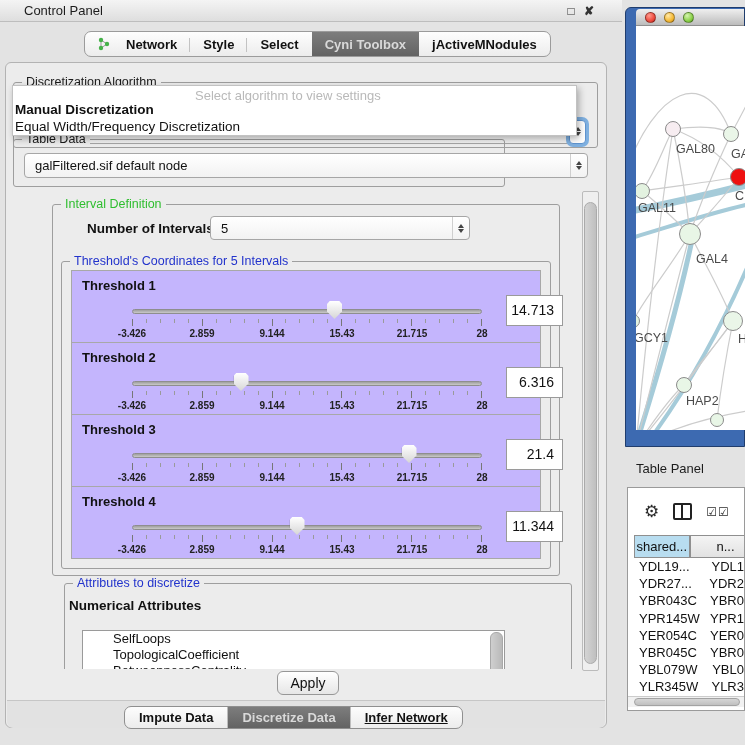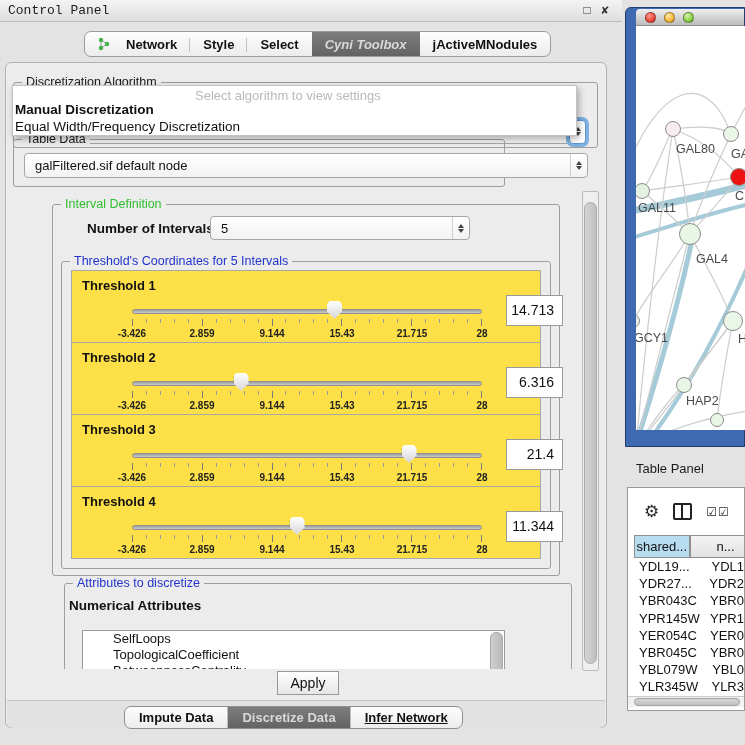--- a/index.html
+++ b/index.html
@@ -3,32 +3,32 @@
 <meta charset="utf-8">
 <style>
   * { margin:0; padding:0; box-sizing:border-box; }
   html,body { width:745px; height:745px; }
   body { font-family:"Liberation Sans", sans-serif; background:#e3e3e3; position:relative; overflow:hidden; }
 
   
   #control-panel { position:absolute; left:0; top:0; width:622px; height:745px; background:#e3e3e3; }
   .cp-titlebar { position:absolute; left:0; top:0; width:622px; height:22px;
     background:linear-gradient(#f4f4f4,#dedede); border-bottom:1px solid #bdbdbd;
-    display:flex; align-items:center; padding:0 8px; font-size:13px; color:#1c1c1c;font-family:Liberation Mono, monospace; }
+    display:flex; align-items:center; padding:0 24px; font-size:13px; color:#1c1c1c; }
   .cp-title { flex:0 0 auto; }
   .cp-sp { flex:1; }
   .cp-btn { width:18px; text-align:center; font-size:12px; color:#333; cursor:default; }
   .cp-btn.close { font-weight:bold; }
 
   
   .tabstrip { position:absolute; left:84px; top:31px; height:26px; display:flex; align-items:stretch;
     background:linear-gradient(#fefefe,#ececec); border:1px solid #9b9b9b; border-radius:7px; overflow:hidden; }
   .tab { display:flex; align-items:center; gap:16px; padding:0 13px; font-size:13px; font-weight:bold; color:#111; position:relative; }
   .tab .sep { position:absolute; right:0; top:6px; height:14px; width:1px; background:#c3c3c3; }
-  .tab.selected { background:linear-gradient(#7d7d7d,#636363); color:#d9d9d9;font-style:italic; }
+  .tab.selected { background:linear-gradient(#7d7d7d,#636363); color:#d9d9d9; }
   .net-ico { width:12px; height:14px; display:inline-block; }
 
   
   .card { position:absolute; left:5px; top:62px; width:602px; height:666px;
     background:#ececec; border:1px solid #b3b3b3; border-radius:6px; }
 
   .group { position:absolute; border:1px solid #9e9e9e; border-radius:3px; }
   .gtitle { position:absolute; top:-8px; left:8px; background:#ececec; padding:0 4px; font-size:12.5px; color:#1a1a1a; }
   .gtitle.green { color:#2fbe2f; }
   .gtitle.blue  { color:#2233cc; }
@@ -52,21 +52,21 @@
   .popup-item.bold { font-weight:bold; }
 
   
   .viewport { position:absolute; left:7px; top:128px; width:573px; height:478px; overflow:hidden; }
   .vscroll { position:absolute; left:576px; top:128px; width:17px; height:480px; background:#efefef;
     border:1px solid #bbb; border-radius:2px; }
   .vthumb { position:absolute; left:1px; top:10px; width:13px; height:462px;
     background:linear-gradient(90deg,#d4d4d4,#bfbfbf); border:1px solid #aaa; border-radius:7px; }
 
   
-  .th-row { position:relative; width:470px; height:73px; border:1px solid #a8a8a8; background:#fde047; margin-top:-1px; }
+  .th-row { position:relative; width:470px; height:73px; border:1px solid #a8a8a8; background:#c4b5fd; margin-top:-1px; }
   .th-label { position:absolute; left:10px; top:7px; font-size:13px; font-weight:bold; color:#111; }
   .track-zone { position:absolute; left:60px; top:26px; width:350px; height:46px; }
   .track { position:absolute; left:0; top:12px; width:100%; height:5px; border-radius:3px;
     background:linear-gradient(#9f9f9f,#c9c9c9); border:1px solid #8e8e8e; }
   .thumb { position:absolute; top:4px; width:15px; height:18px;
     background:linear-gradient(#ffffff,#d6d6d6);
     clip-path:polygon(18% 0,82% 0,100% 16%,100% 58%,50% 100%,0 58%,0 16%);
     filter:drop-shadow(0 0 1px #6f6f6f); }
   .ticks { position:absolute; left:0; top:22px; width:100%; height:8px; display:flex; justify-content:space-between; align-items:flex-start; }
   .ticks i { width:1px; height:4px; background:#9a9a9a; }
@@ -77,21 +77,21 @@
     border:1px solid #9a9a9a; font-size:14px; color:#111; text-align:right; padding:6px 8px 0 0; }
 
   
   .attr-list { position:absolute; left:17px; top:46px; width:423px; height:120px; background:#fff;
     border:1px solid #9a9a9a; overflow:hidden; }
   .attr-item { font-size:13px; color:#111; line-height:16px; padding-left:30px; white-space:nowrap; }
   .attr-scroll { position:absolute; right:1px; top:1px; width:13px; height:96px;
     background:linear-gradient(90deg,#cfcfcf,#b9b9b9); border:1px solid #a8a8a8; border-radius:6px; }
 
   .apply-btn { position:absolute; left:271px; top:608px; width:62px; height:24px;
-    background:linear-gradient(#ffffff,#e6e6e6); border:1px solid #979797; border-radius:0;
+    background:linear-gradient(#ffffff,#e6e6e6); border:1px solid #979797; border-radius:6px;
     font-size:14px; color:#111; font-family:"Liberation Sans",sans-serif; }
 
   
   .bstrip { position:absolute; left:118px; top:643px; height:23px; display:flex;
     border:1px solid #8f8f8f; border-radius:7px; overflow:hidden; background:linear-gradient(#fdfdfd,#ececec); }
   .btab { padding:0 14px; display:flex; align-items:center; font-size:13px; font-weight:bold; color:#111; border-right:1px solid #bdbdbd; }
   .btab:last-child { border-right:none;text-decoration:underline; }
   .btab.selected { background:linear-gradient(#7d7d7d,#636363); color:#d9d9d9; }
   .card-foot { position:absolute; left:1px; right:1px; top:637px; height:28px; background:#e2e2e2; border-top:1px solid #c6c6c6; border-radius:0 0 6px 6px; }
 

